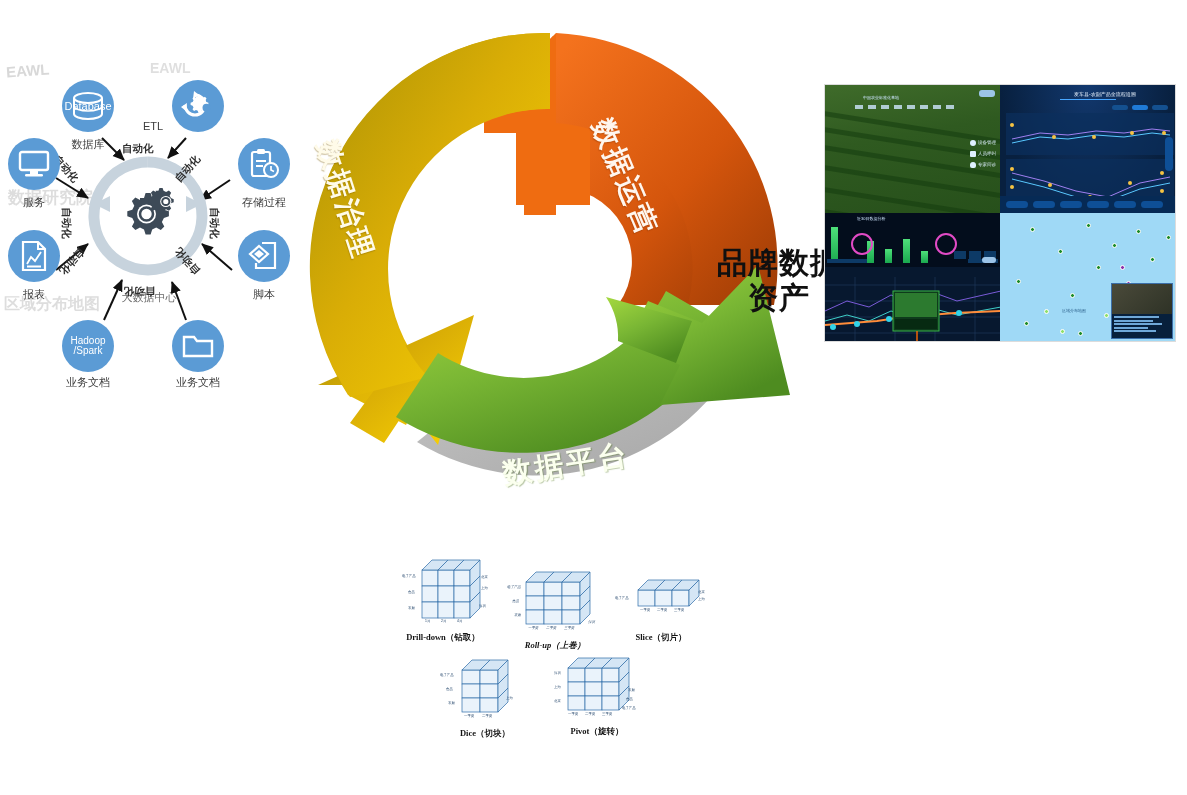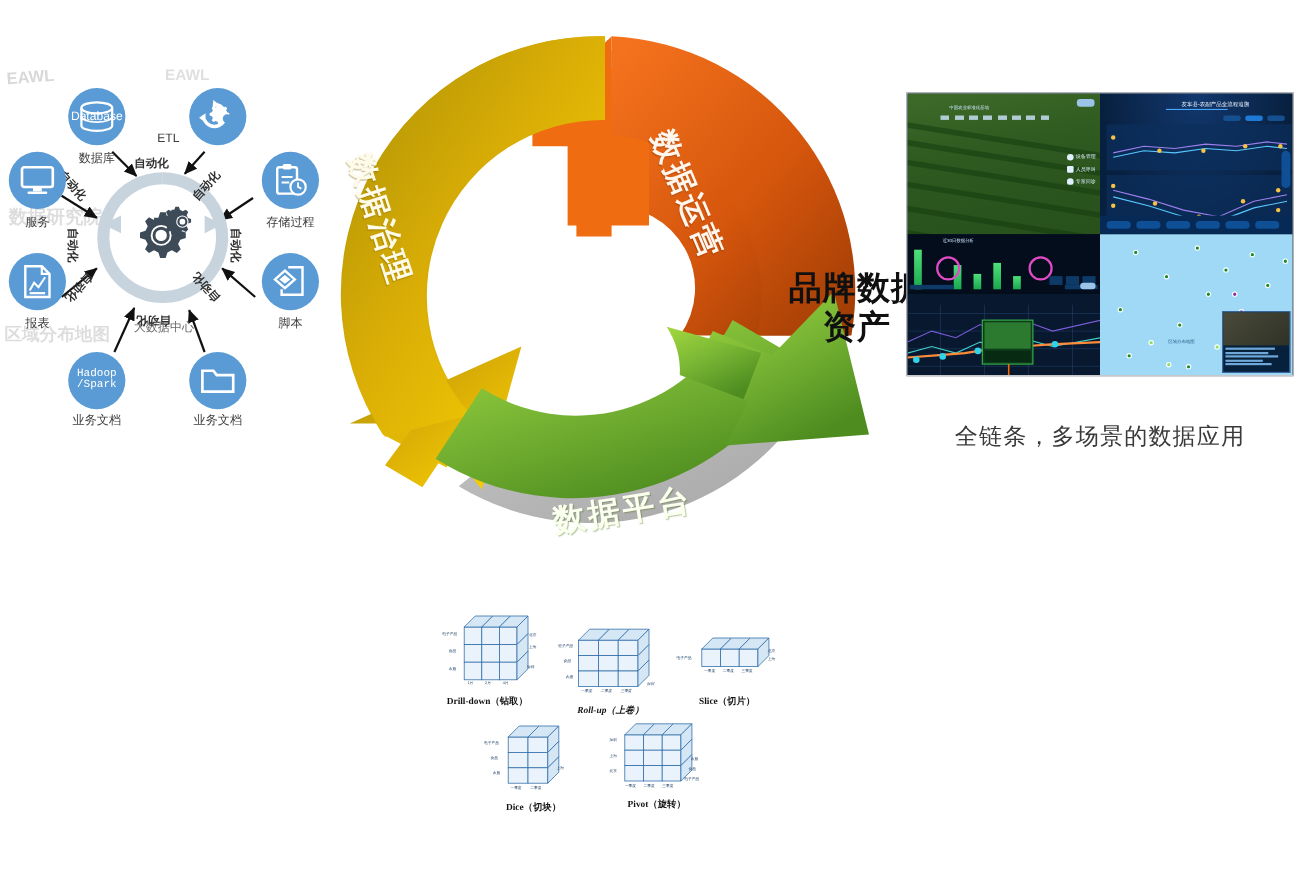--- a/index.html
+++ b/index.html
@@ -228,21 +228,21 @@
     <div class="bd-node" style="left:238px; top:172px;">
       <svg width="32" height="30" viewBox="0 0 32 30">
         <path d="M14,2 L27,2 L27,27 L8,27 L8,22" fill="none" stroke="#fff" stroke-width="2.2"></path>
         <polygon points="11,5 20,13 11,21 2,13" fill="none" stroke="#fff" stroke-width="2.2"></polygon>
         <polygon points="11,9 16,13 11,17 6,13" fill="#fff"></polygon>
       </svg>
     </div>
     <div class="bd-caption" style="left:219px; top:230px;">脚本</div>
 
     <div class="bd-node" style="left:62px; top:262px;">
-      <span class="bd-inline-text" style="font-size:10px;font-family:Liberation Mono, monospace;">Hadoop /Spark</span>
+      <span class="bd-inline-text" style="font-size:10px;">Hadoop /Spark</span>
     </div>
     <div class="bd-caption" style="left:43px; top:318px;">业务文档</div>
 
     <div class="bd-node" style="left:172px; top:262px;">
       <svg width="32" height="26" viewBox="0 0 32 26">
         <path d="M2,4 L12,4 L15,8 L30,8 L30,23 L2,23 Z" fill="none" stroke="#fff" stroke-width="2.4"></path>
       </svg>
     </div>
     <div class="bd-caption" style="left:153px; top:318px;">业务文档</div>
   </div>
@@ -635,16 +635,15 @@
       <div class="axis-lbl" style="left:18px; top:58px;">一季度</div>
       <div class="axis-lbl" style="left:35px; top:58px;">二季度</div>
       <div class="axis-lbl" style="left:52px; top:58px;">三季度</div>
       <div class="axis-lbl" style="left:78px; top:34px;">衣服</div>
       <div class="axis-lbl" style="left:76px; top:43px;">食品</div>
       <div class="axis-lbl" style="left:72px; top:52px;">电子产品</div>
       <div class="cube-label" style="left:-18px; top:72px;">Pivot（旋转）</div>
     </div>
   </div>
 
-  <div class="caption" id="caption-right">全链条，多场景的数据应用</div>
 
 
 </div>
 
 </body></html>

